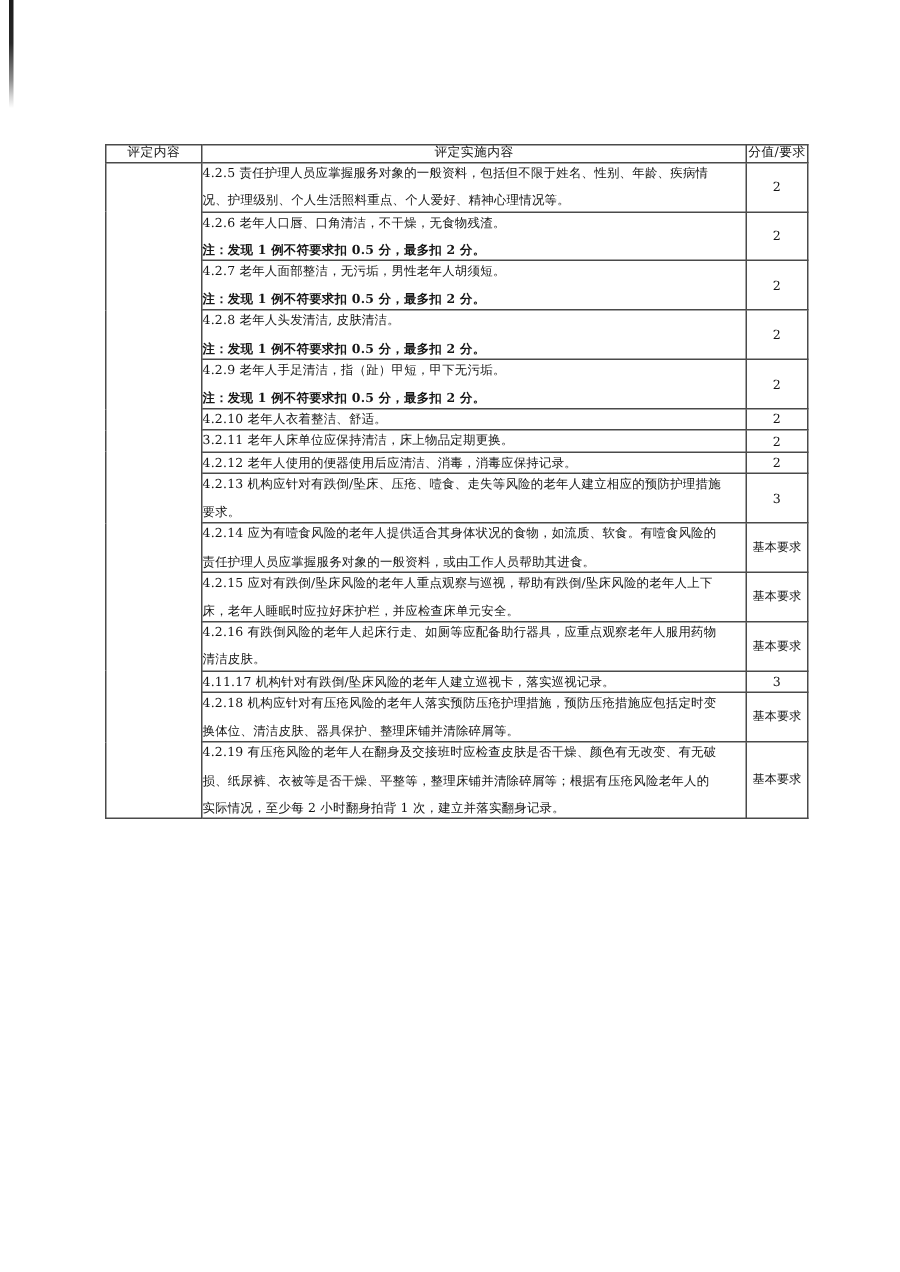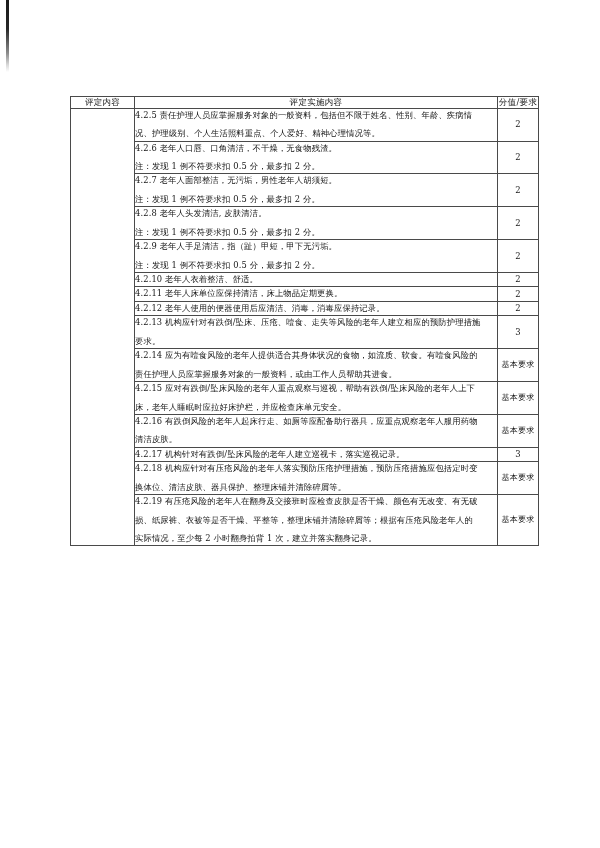--- a/index.html
+++ b/index.html
@@ -80,21 +80,21 @@
     letter-spacing: 0.15px;
   }
   .content-cell .line {
     display: block;
     white-space: nowrap;
   }
   .content-cell .line + .line {
     margin-top: 5px;
   }
   .content-cell .note {
-    font-weight: normal;
+    font-weight: bold;
   }
   .content-cell.bold-row {
     font-weight: bold;
   }
 
   .score-cell {
     text-align: center;
     font-size: 8.4px;
     line-height: 1.3;
     padding: 4px 1px;
@@ -178,21 +178,21 @@
           <td class="score-cell">2</td>
         </tr>
         <tr>
           <td class="content-cell">
             <span class="line">4.2.10 老年人衣着整洁、舒适。</span>
           </td>
           <td class="score-cell">2</td>
         </tr>
         <tr>
           <td class="content-cell">
-            <span class="line">4.2.11 老年人床单位应保持清洁，床上物品定期更换。</span>
+            <span class="line">3.2.11 老年人床单位应保持清洁，床上物品定期更换。</span>
           </td>
           <td class="score-cell">2</td>
         </tr>
         <tr>
           <td class="content-cell">
             <span class="line">4.2.12 老年人使用的便器使用后应清洁、消毒，消毒应保持记录。</span>
           </td>
           <td class="score-cell">2</td>
         </tr>
         <tr>
@@ -218,21 +218,21 @@
         </tr>
         <tr>
           <td class="content-cell">
             <span class="line">4.2.16 有跌倒风险的老年人起床行走、如厕等应配备助行器具，应重点观察老年人服用药物</span>
             <span class="line">清洁皮肤。</span>
           </td>
           <td class="score-cell req">基本要求</td>
         </tr>
         <tr>
           <td class="content-cell bold-row">
-            <span class="line">4.2.17 机构针对有跌倒/坠床风险的老年人建立巡视卡，落实巡视记录。</span>
+            <span class="line">4.11.17 机构针对有跌倒/坠床风险的老年人建立巡视卡，落实巡视记录。</span>
           </td>
           <td class="score-cell">3</td>
         </tr>
         <tr>
           <td class="content-cell">
             <span class="line">4.2.18 机构应针对有压疮风险的老年人落实预防压疮护理措施，预防压疮措施应包括定时变</span>
             <span class="line">换体位、清洁皮肤、器具保护、整理床铺并清除碎屑等。</span>
           </td>
           <td class="score-cell req">基本要求</td>
         </tr>

